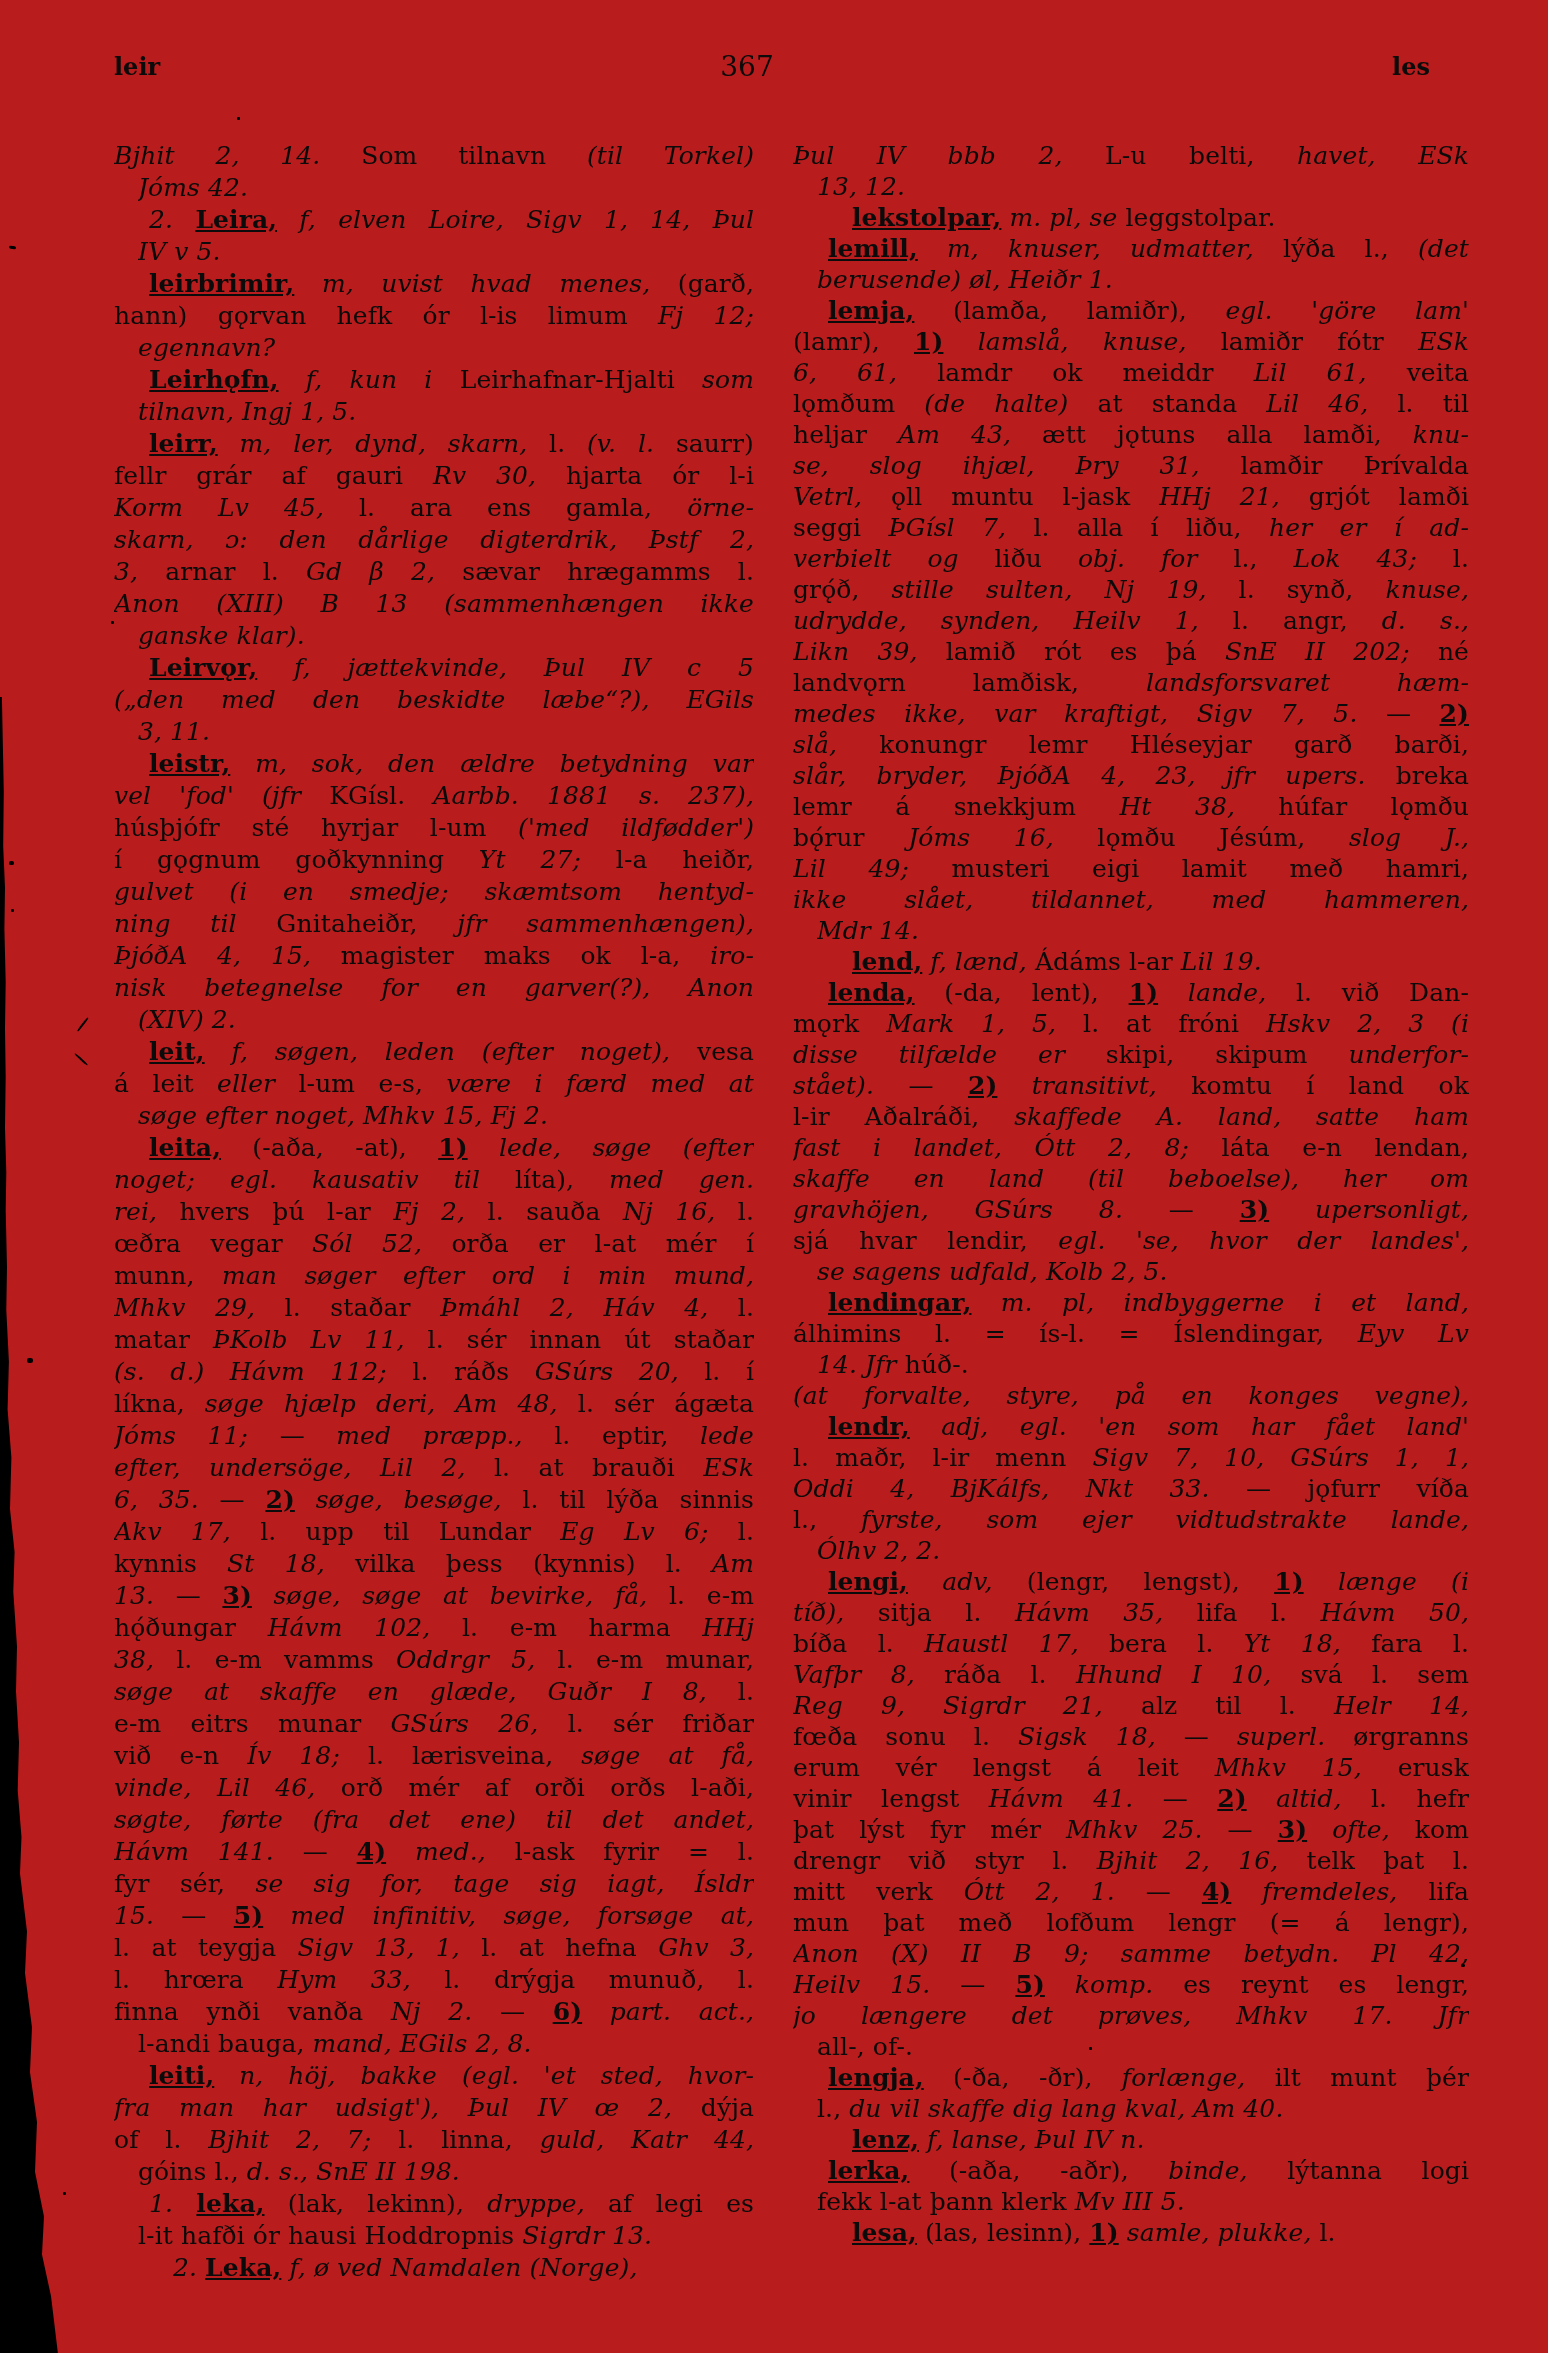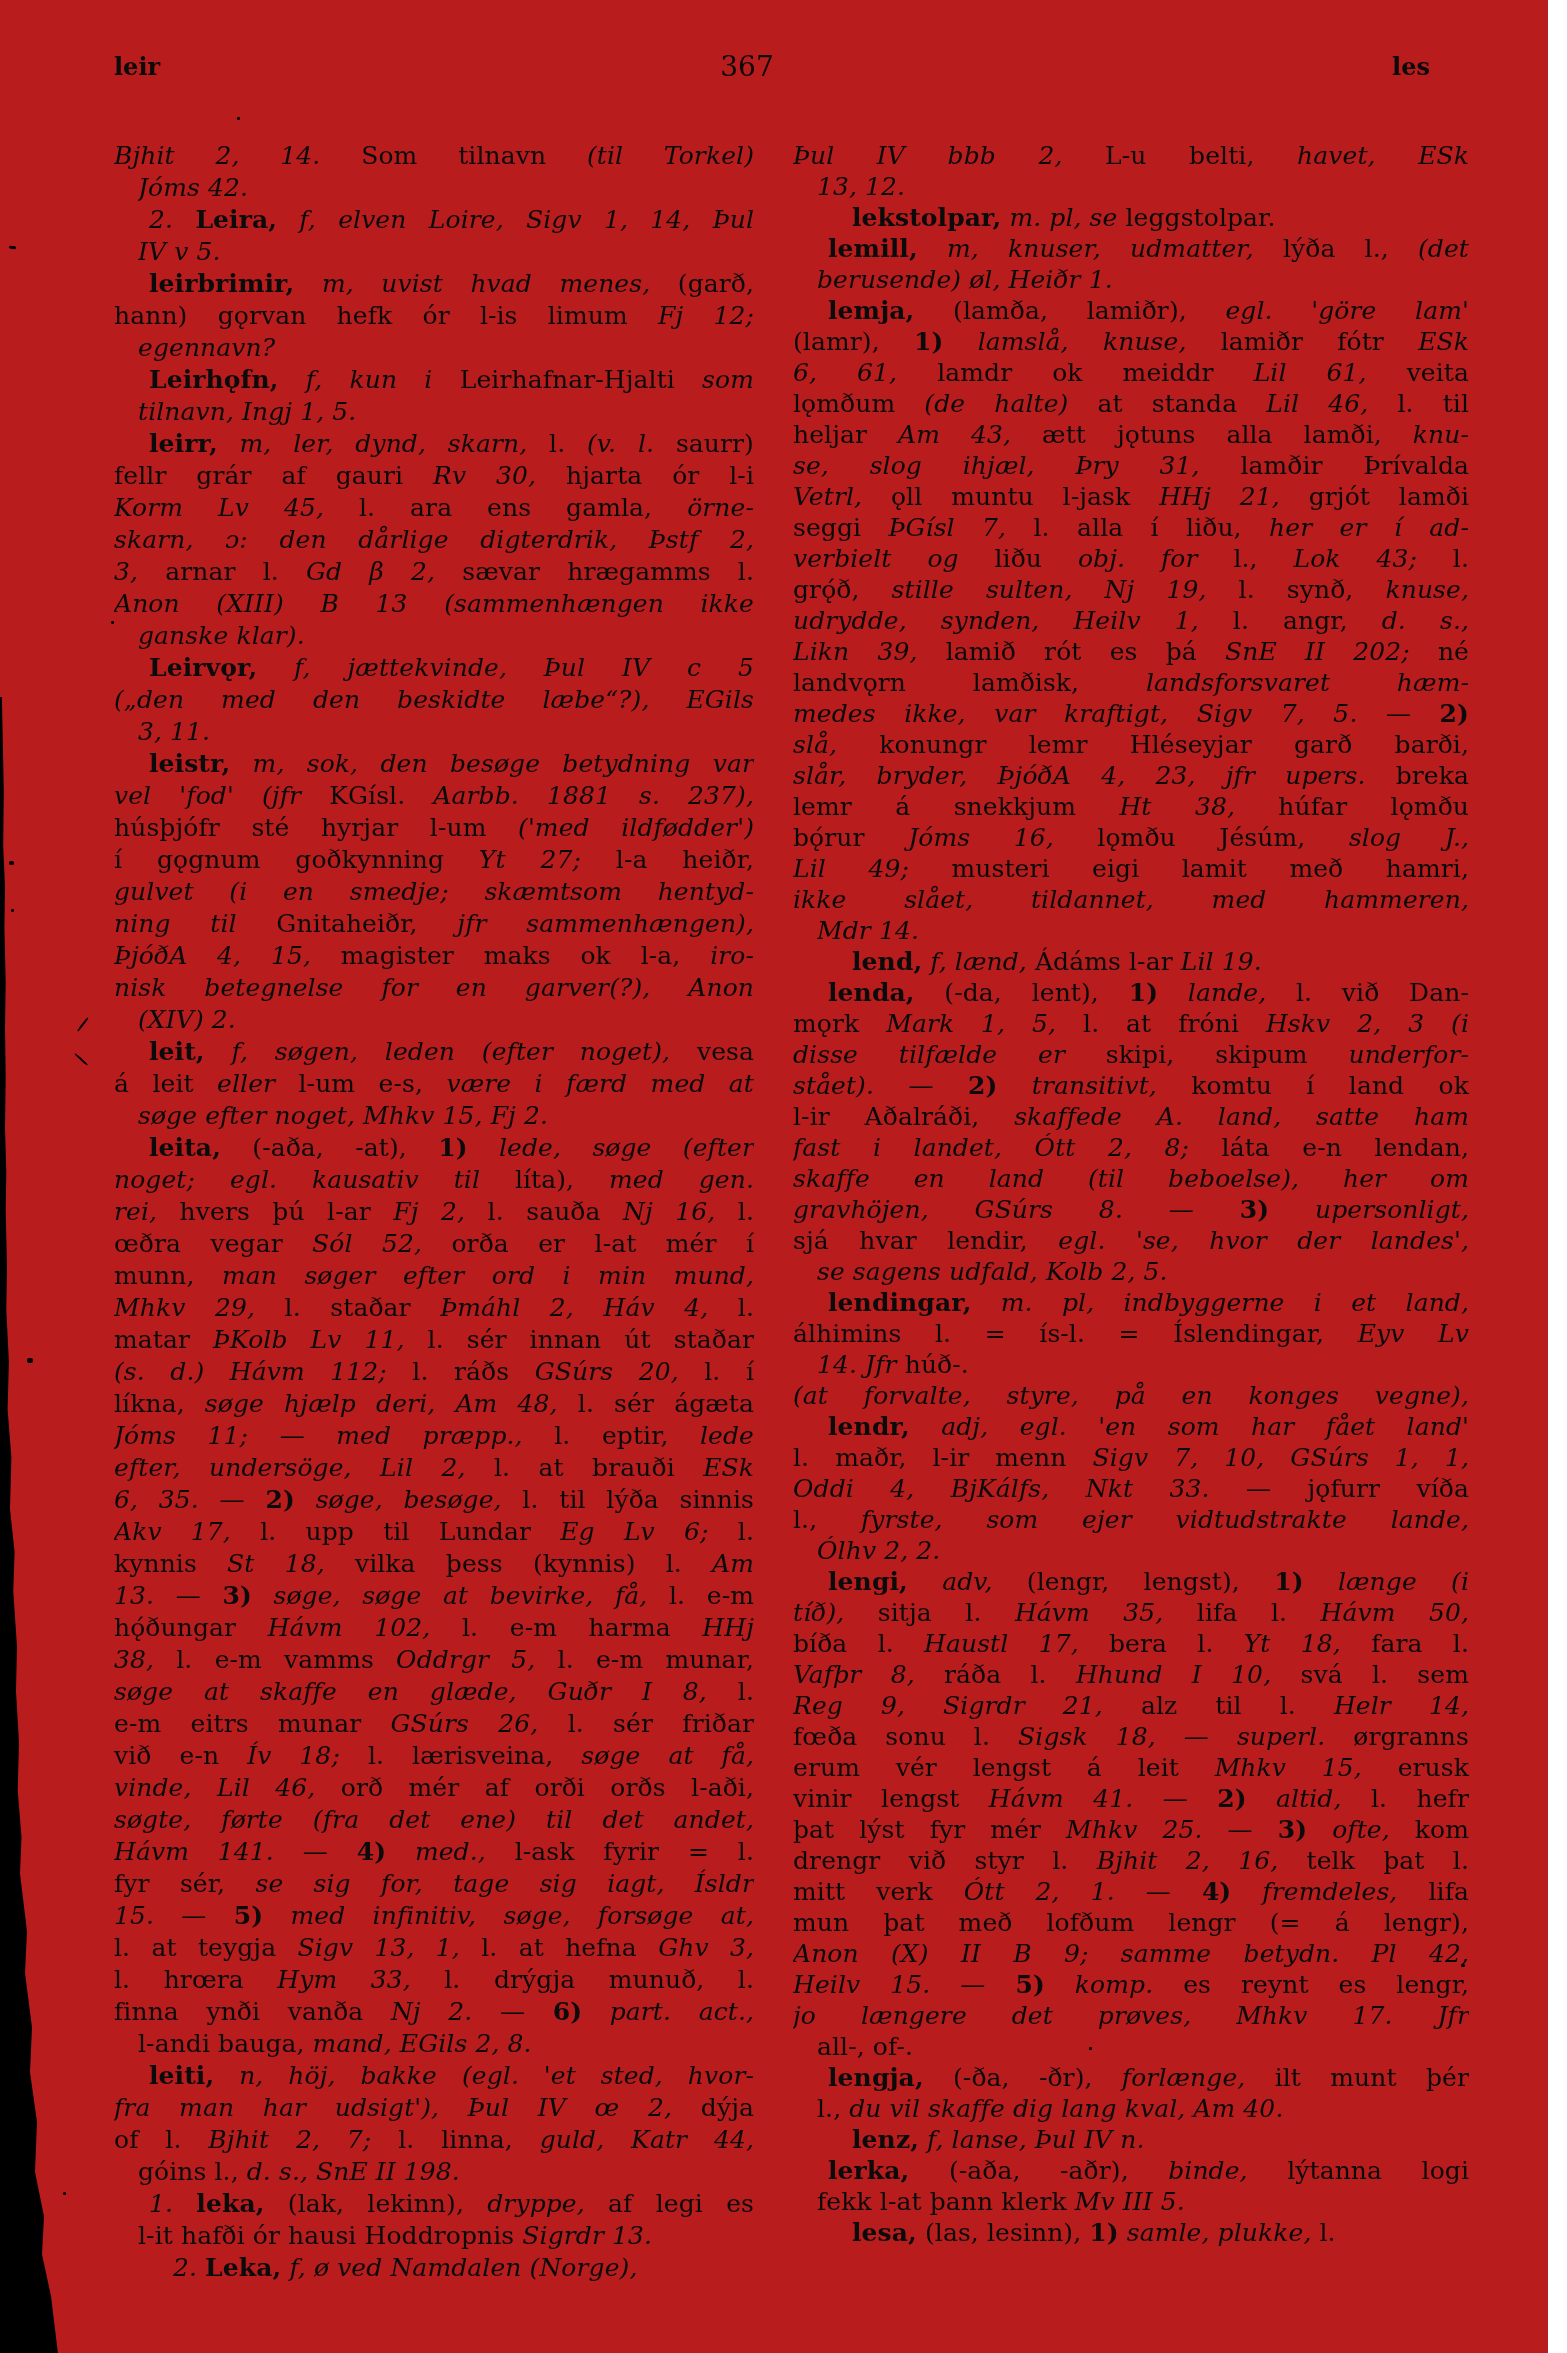--- a/index.html
+++ b/index.html
@@ -29,21 +29,21 @@
     font-size:25px;
     text-align:justify;
     text-align-last:justify;
     overflow:hidden;
     letter-spacing:0.1px;
   }
   .col1 .line{height:32px;line-height:32px;}
   .col2 .line{height:31px;line-height:31px;}
   .line.first{text-indent:35px;}
   .line.last{text-align-last:left;margin-left:24px;}
-  .line b{font-weight:bold;}
+  .line b{font-weight:bold;text-decoration:underline;}
   .line i{font-style:italic;}
   
   .gutter{
     position:absolute;left:0;top:697px;width:63px;height:1657px;
     background:#000;
     clip-path:polygon(0 0,1.9px 0,3.8px 5.7%,3.2px 9%,5px 11.5%,4.4px 14%,5.7px 17.2%,5px 20%,
       5.7px 22.9%,5px 26%,6.3px 28.7%,5.7px 31%,7px 34.4%,6.3px 37%,8.9px 40.1%,7.6px 43%,
       11.4px 45.9%,10px 49%,14.6px 51.6%,13.3px 54%,17px 57.3%,16px 60%,19px 63.1%,17.7px 66%,
       21.5px 68.8%,20px 71%,27px 74.5%,25px 77%,32px 80.3%,30px 83%,37px 86%,35px 89%,
       44px 91.7%,42px 94%,51px 96.5%,58px 100%,0 100%);
@@ -98,21 +98,21 @@
         <div class="line"><i>3,</i> arnar l. <i>Gd β 2,</i> sævar hrægamms l.</div>
         <div class="line"><i>Anon (XIII) B 13 (sammenhængen ikke</i></div>
         <div class="line last"><i>ganske klar).</i></div>
       </div>
       <div class="entry">
         <div class="line first"><b>Leirvǫr,</b> <i>f, jættekvinde, Þul IV c 5</i></div>
         <div class="line"><i>(„den med den beskidte læbe“?), EGils</i></div>
         <div class="line last"><i>3, 11.</i></div>
       </div>
       <div class="entry">
-        <div class="line first"><b>leistr,</b> <i>m, sok, den besøge betydning var</i></div>
+        <div class="line first"><b>leistr,</b> <i>m, sok, den ældre betydning var</i></div>
         <div class="line"><i>vel 'fod' (jfr</i> KGísl. <i>Aarbb. 1881 s. 237),</i></div>
         <div class="line">húsþjófr sté hyrjar l-um <i>('med ildfødder')</i></div>
         <div class="line">í gǫgnum goðkynning <i>Yt 27;</i> l-a heiðr,</div>
         <div class="line"><i>gulvet (i en smedje; skæmtsom hentyd-</i></div>
         <div class="line"><i>ning til</i> Gnitaheiðr, <i>jfr sammenhængen),</i></div>
         <div class="line"><i>ÞjóðA 4, 15,</i> magister maks ok l-a, <i>iro-</i></div>
         <div class="line"><i>nisk betegnelse for en garver(?), Anon</i></div>
         <div class="line last"><i>(XIV) 2.</i></div>
       </div>
       <div class="entry">

